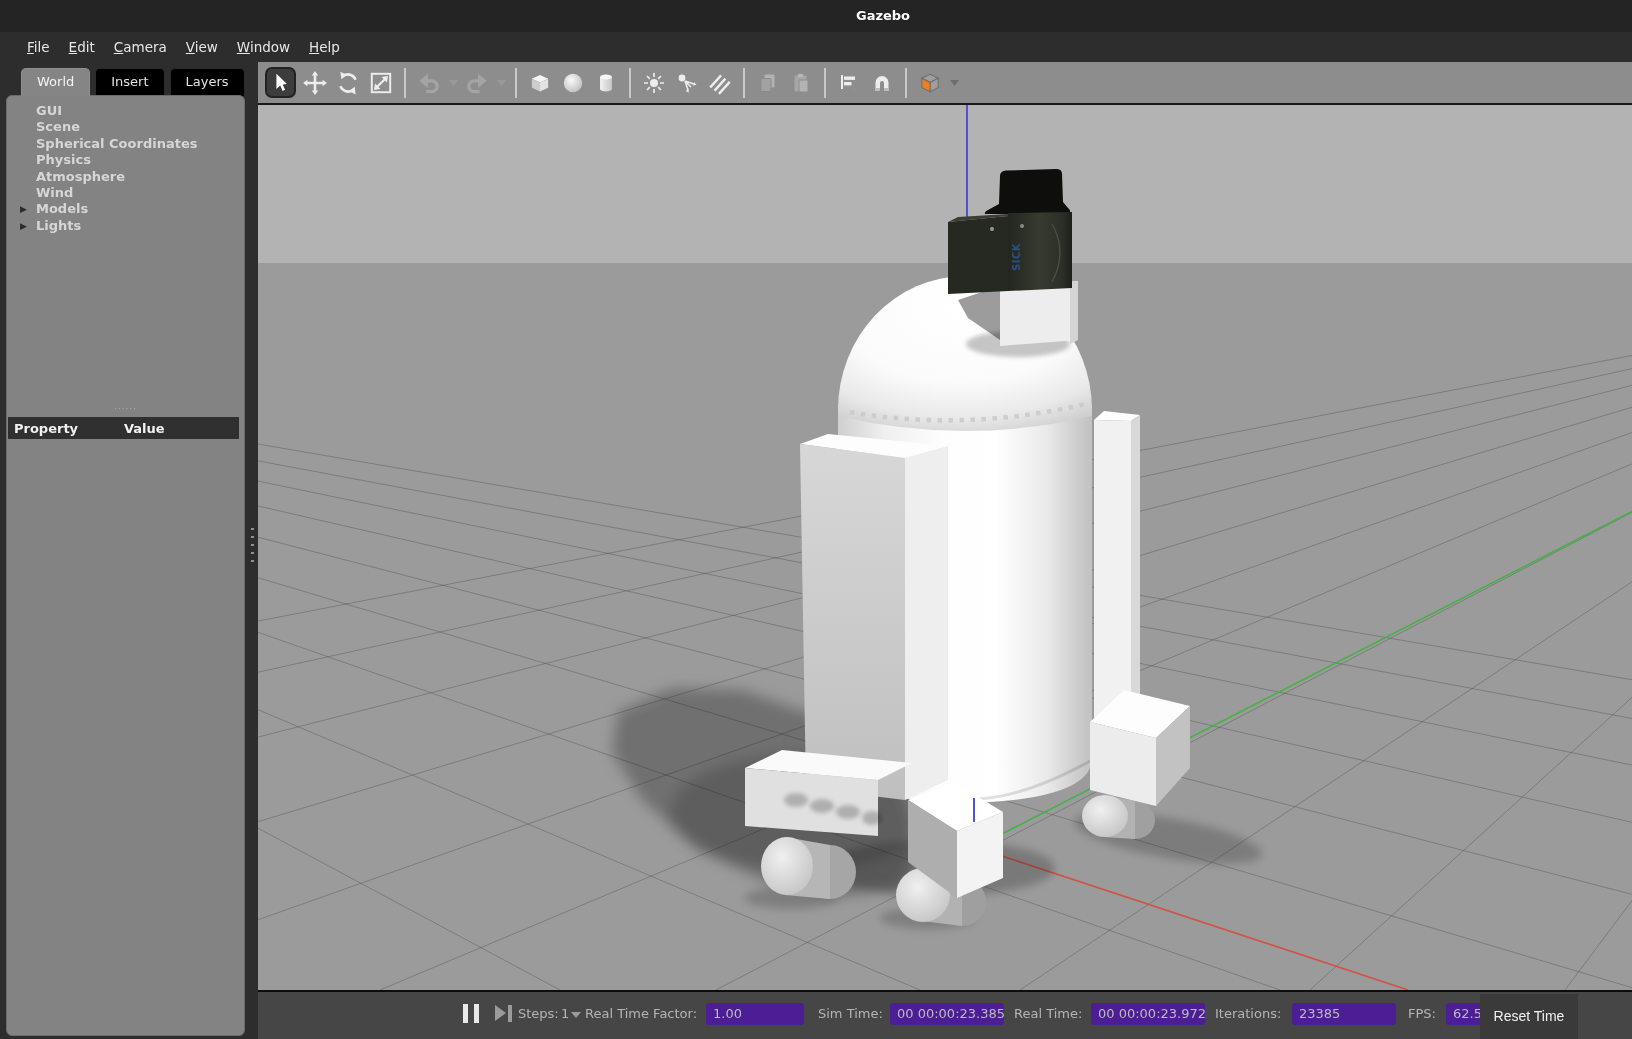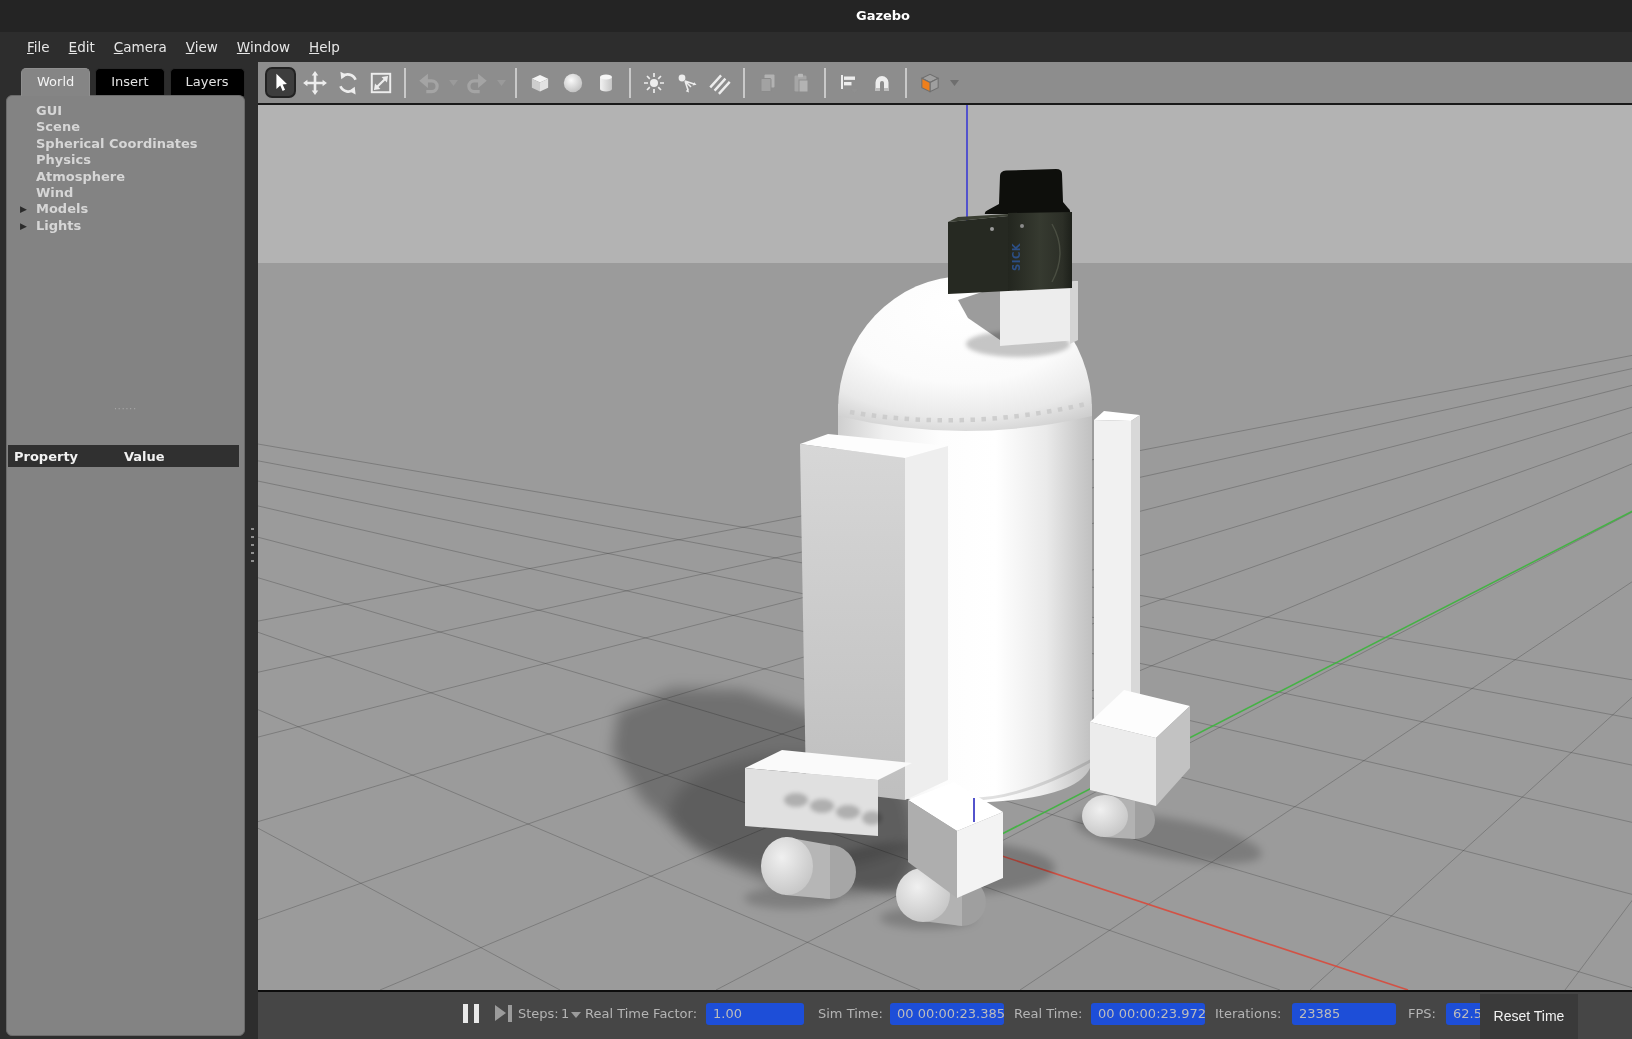--- a/index.html
+++ b/index.html
@@ -18,21 +18,21 @@
   
   .left-column { position:absolute; top:62px; left:0; width:247px; bottom:0; background:#2d2d2d; }
   .tabs { position:absolute; top:6px; left:21px; display:flex; gap:5px; }
   .tab { height:28px; line-height:26px; padding:0 15px; border-radius:5px 5px 0 0; background:#000000; color:#e2e2e2; border:1px solid #2a2a2a; border-bottom:none; }
   .tab.active { background:#858585; color:#f4f4f4; border-color:#8f8f8f; position:relative; z-index:2; }
   .side-panel { position:absolute; top:33px; left:6px; right:2px; bottom:3px; background:#838383; border:1px solid #6b6b6b; border-radius:6px; }
   .tree { padding-top:7px; }
   .tree-item { position:relative; height:16.4px; line-height:16.4px; padding-left:29px; color:#d6d6d6; font-size:13px; white-space:nowrap;font-weight:bold; }
   .tree-arrow { position:absolute; left:13px; top:0; font-size:9px; color:#2b2b2b; line-height:16.4px; }
   .panel-splitter { position:absolute; top:308px; left:0; right:0; height:12px; text-align:center; color:#aaaaaa; font-size:9px; letter-spacing:1px; line-height:10px; cursor:row-resize; }
-  .prop-header { position:absolute; top:321px; left:1px; right:5px; height:22px; background:#303030; display:flex; align-items:center;margin-top:28px; }
+  .prop-header { position:absolute; top:321px; left:1px; right:5px; height:22px; background:#303030; display:flex; align-items:center; }
   .prop-col { color:#f2f2f2; font-weight:bold; font-size:13px; }
   .prop-col.c1 { width:116px; padding-left:6px; }
 
   
   .vsplitter { position:absolute; top:62px; left:247px; width:11px; bottom:0; background:#2d2d2d; cursor:col-resize; }
   .vsplitter .grip { position:absolute; top:466px; left:4px; width:3px; height:40px;
       background:repeating-linear-gradient(#8f8f8f 0 2px, transparent 2px 8px); }
 
   
   .toolbar { position:absolute; top:62px; left:258px; right:0; height:43px; background:#8d8d8d; border-bottom:2px solid #191919; display:flex; align-items:center; padding-left:7px; gap:5px; }
@@ -44,21 +44,21 @@
   .icon-lit  { fill:#ededed; stroke:#ededed; }
   .icon-dim  { fill:#a4a4a4; stroke:#a4a4a4; }
 
   
   .viewport { position:absolute; top:105px; left:258px; width:1374px; height:885px; background:#b3b3b3; }
   .viewport svg { display:block; }
 
   
   .statusbar { position:absolute; left:258px; right:0; bottom:0; height:49px; background:#464646; border-top:2px solid #0d0d0d; color:#b4b4b4; }
   .sb-label { position:absolute; top:14px; font-size:13px; color:#b4b4b4; white-space:nowrap; }
-  .sb-field { position:absolute; top:11px; height:22px; background:#1d4ed8; border-radius:3px; color:#bcbcbc; font-size:13px; line-height:22px; padding-left:7px; white-space:nowrap; overflow:hidden; }
+  .sb-field { position:absolute; top:11px; height:22px; background:#4c1d95; border-radius:3px; color:#bcbcbc; font-size:13px; line-height:22px; padding-left:7px; white-space:nowrap; overflow:hidden; }
   .sb-pause { position:absolute; top:12px; width:16px; height:19px; cursor:pointer; }
   .sb-pause i { position:absolute; top:0; width:5px; height:19px; background:#e9e9e9; }
   .sb-pause i:first-child { left:0; } .sb-pause i:last-child { right:0; }
   .sb-step { position:absolute; top:13px; width:17px; height:17px; }
   .sb-step .tri { position:absolute; left:0; top:0; width:0; height:0; border-left:11px solid #9b9b9b; border-top:8.5px solid transparent; border-bottom:8.5px solid transparent; }
   .sb-step .bar { position:absolute; right:0; top:0; width:4px; height:17px; background:#9b9b9b; }
   .sb-caret { position:absolute; top:20px; width:0; height:0; border-left:5px solid transparent; border-right:5px solid transparent; border-top:6px solid #9b9b9b; }
   .sb-reset { position:absolute; top:2px; height:45px; width:98px; background:#3a3a3a; color:#f2f2f2; font-size:14px; text-align:center; line-height:45px; cursor:pointer; }
 </style>
 </head>

